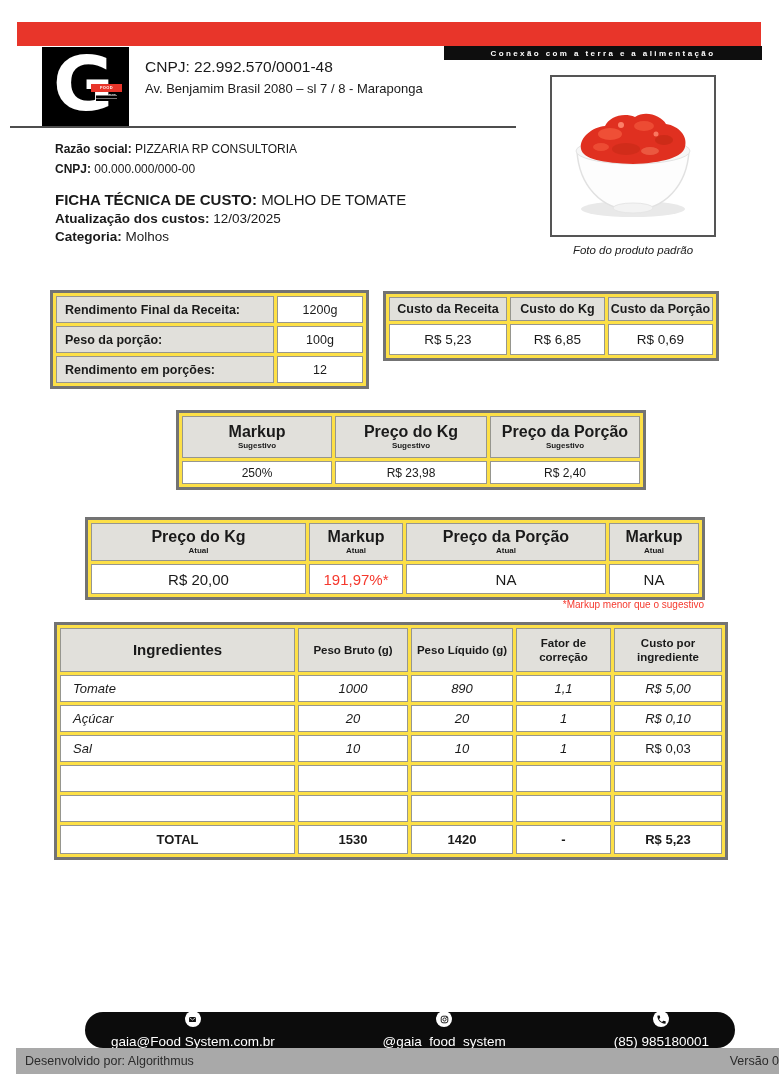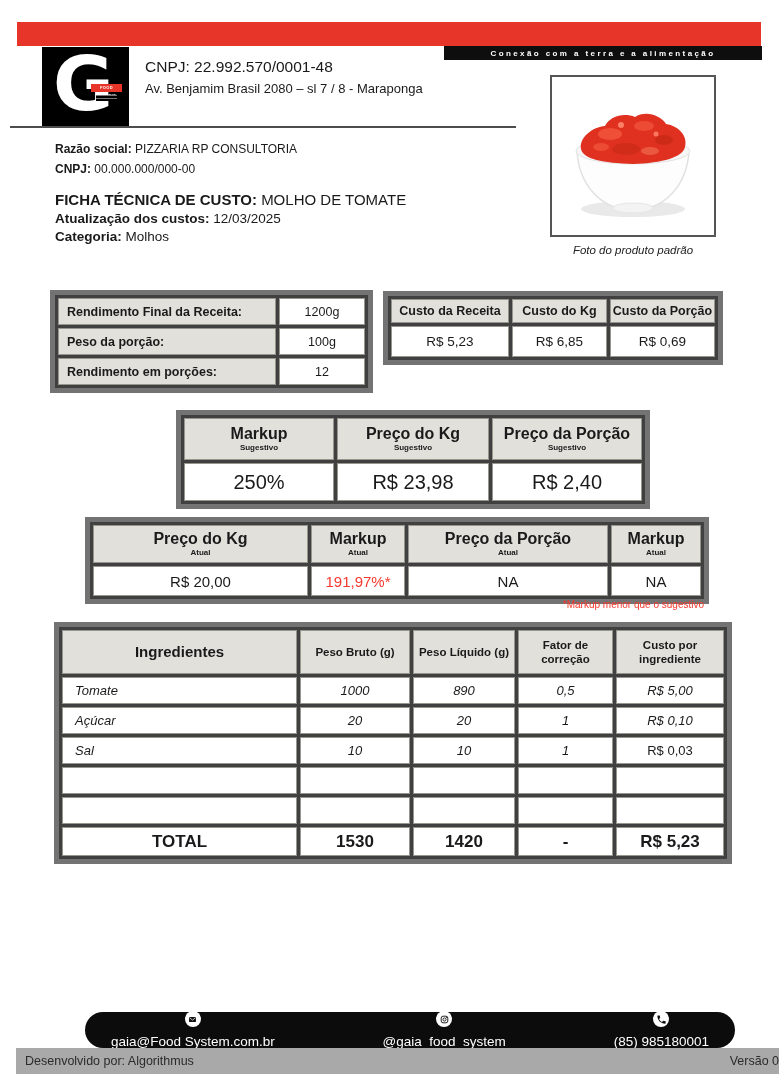--- a/index.html
+++ b/index.html
@@ -27,51 +27,51 @@
   .photo-caption { position:absolute; left:538px; top:244px; width:190px; text-align:center; font-style:italic; font-size:11.5px; color:#222; }
 
   
   .client-block { position:absolute; left:55px; top:139px; font-size:12px; line-height:20px; }
   .ficha-block { position:absolute; left:55px; top:190px; }
   .ficha-title { font-size:15px; line-height:20px; }
   .ficha-line { font-size:13.5px; line-height:18px; }
   .lbl { font-weight:bold; }
 
   
-  table.doc { border-collapse:separate; border-spacing:3px; border:5px solid #737373; background:#404040; table-layout:fixed; }
+  table.doc { border-collapse:separate; border-spacing:3px; border:3px solid #737373; background:#fde047; table-layout:fixed; }
   table.doc td { border:1px solid #96968f; background:#fff; text-align:center; vertical-align:middle; overflow:hidden; }
   table.doc td.hd { background:#e1e0db; font-weight:bold; }
 
   .yield-table { position:absolute; left:50px; top:290px; }
   .yield-table td { height:27px; font-size:12.5px; }
   .yield-table td.hd { text-align:left; padding-left:8px; }
 
   .cost-table { position:absolute; left:383px; top:291px; }
   .cost-table td.hd { height:24px; font-size:12.5px; }
   .cost-table td.val { height:31px; font-size:13.5px; }
 
   .sug-table { position:absolute; left:176px; top:410px; }
   .sug-table td.hd { height:42px; }
-  .sug-table td.val { height:38px; font-size:20px; }
+  .sug-table td.val { height:23px; font-size:12px; }
   .hd-title { display:block; font-size:16px; font-weight:bold; line-height:18px; }
   .hd-sub { display:block; font-size:8px; font-weight:bold; line-height:10px; }
 
   .atual-table { position:absolute; left:85px; top:517px; }
   .atual-table td.hd { height:38px; }
   .atual-table td.val { height:30px; font-size:15px; }
   .red-text { color:#f5392e; }
   .footnote { position:absolute; left:400px; top:599px; width:304px; text-align:right; color:#f5392e; font-size:10px; }
 
   .ing-table { position:absolute; left:54px; top:622px; }
   .ing-table td.hd { height:44px; font-size:11.5px; line-height:14px; padding:0 4px; }
   .ing-table td.hd.big { font-size:15px; }
   .ing-table td.cell { height:27px; font-size:13px; font-style:italic; }
   .ing-table td.name { text-align:left; padding-left:12px;margin-left:44px; }
   .ing-table td.upright { font-style:normal; }
-  .ing-table td.tot { height:29px; font-size:17px; font-weight:bold; font-style:normal; }
+  .ing-table td.tot { height:29px; font-size:13px; font-weight:bold; font-style:normal; }
 
   
   .footer-pill { position:absolute; left:85px; top:1012px; width:650px; height:36px; background:#0c0c0c; border-radius:18px;
     display:flex; align-items:center; justify-content:space-between; padding:0 26px; color:#fff; font-size:13.5px; }
   .footer-item { display:flex; align-items:center; gap:7px; white-space:nowrap;flex-direction:column; }
   .icon-circle { width:16px; height:16px; background:#fff; border-radius:50%; display:flex; align-items:center; justify-content:center; flex:0 0 auto; }
   .bottom-bar { position:absolute; left:16px; top:1048px; width:779px; height:26px; background:#a9a9a9;
     display:flex; align-items:center; justify-content:space-between; padding:0 9px; font-size:12.5px; color:#2b2b2b; }
 </style>
 </head>
@@ -246,21 +246,21 @@
       <td class="hd big">Ingredientes</td>
       <td class="hd">Peso Bruto (g)</td>
       <td class="hd">Peso Líquido (g)</td>
       <td class="hd">Fator de correção</td>
       <td class="hd">Custo por ingrediente</td>
     </tr>
     <tr>
       <td class="cell name">Tomate</td>
       <td class="cell">1000</td>
       <td class="cell">890</td>
-      <td class="cell">0,5</td>
+      <td class="cell">1,1</td>
       <td class="cell">R$ 5,00</td>
     </tr>
     <tr>
       <td class="cell name">Açúcar</td>
       <td class="cell">20</td>
       <td class="cell">20</td>
       <td class="cell">1</td>
       <td class="cell">R$ 0,10</td>
     </tr>
     <tr>

